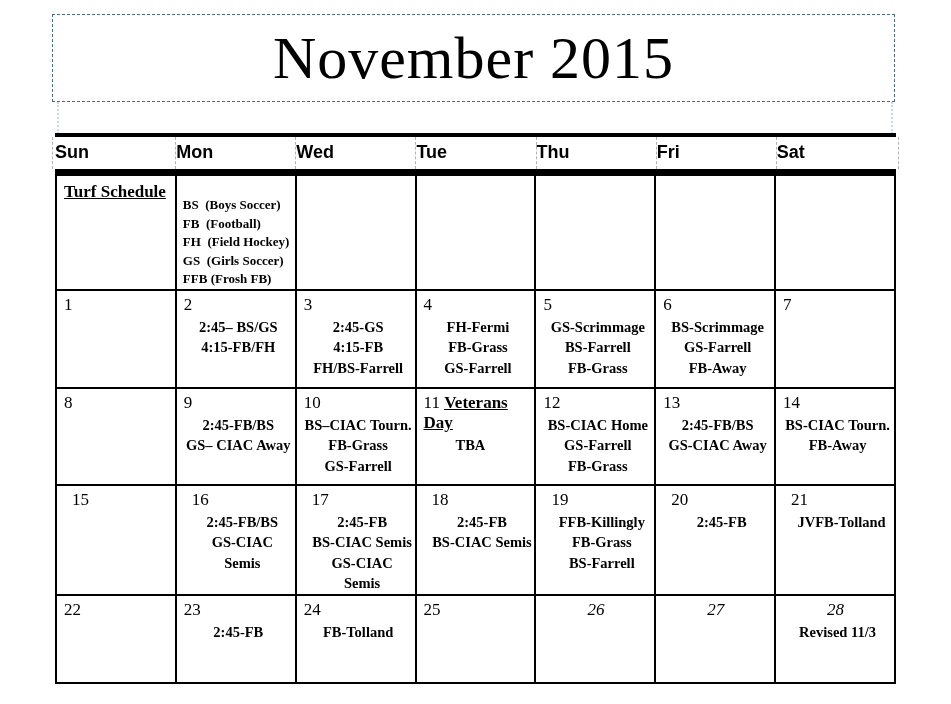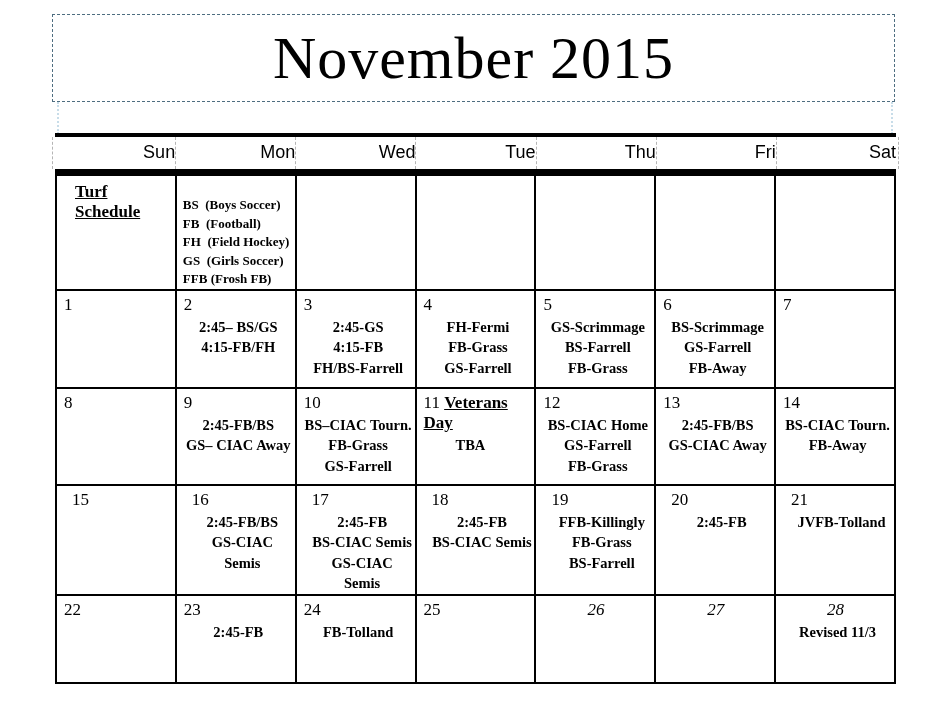--- a/index.html
+++ b/index.html
@@ -28,21 +28,21 @@
 
   
   .weekday-row {
     position:absolute; left:55px; top:133px; width:841px;
     border-top:4px solid #000; border-bottom:5px solid #000;
     display:grid; grid-template-columns:repeat(7,1fr);
     height:41px; align-items:stretch;
   }
   .weekday-cell {
     font-family:"Liberation Sans", sans-serif;
-    font-weight:normal; font-size:18px; text-align:right;
+    font-weight:bold; font-size:18px; text-align:left;
     line-height:31px;
   }
   .weekday-cell + .weekday-cell { border-left:1px dashed #b5b5b5; }
 
   
   table.calendar {
     position:absolute; left:55px; top:174px; width:841px;
     border-collapse:collapse; table-layout:fixed;
   }
   td {
@@ -66,21 +66,21 @@
   .events {
     font-family:"Liberation Serif", serif;
     font-weight:bold; font-size:14.5px; line-height:20.5px;
     padding:2px 2px 0 7px;
     text-align:center;
   }
   .events.centered { text-align:center; padding-left:16px; padding-right:26px; }
 
   .legend-heading {
     font-weight:bold; font-size:17px; text-decoration:underline;
-    padding:6px 0 0 18px;
+    padding:6px 0 0 7px;
   }
   .legend {
     font-weight:bold; font-size:13px; line-height:18.5px;
     padding:20px 0 0 6px; white-space:pre;border-radius:8px;
   }
 </style>
 </head>
 <body>
 
 <div class="title-box">

